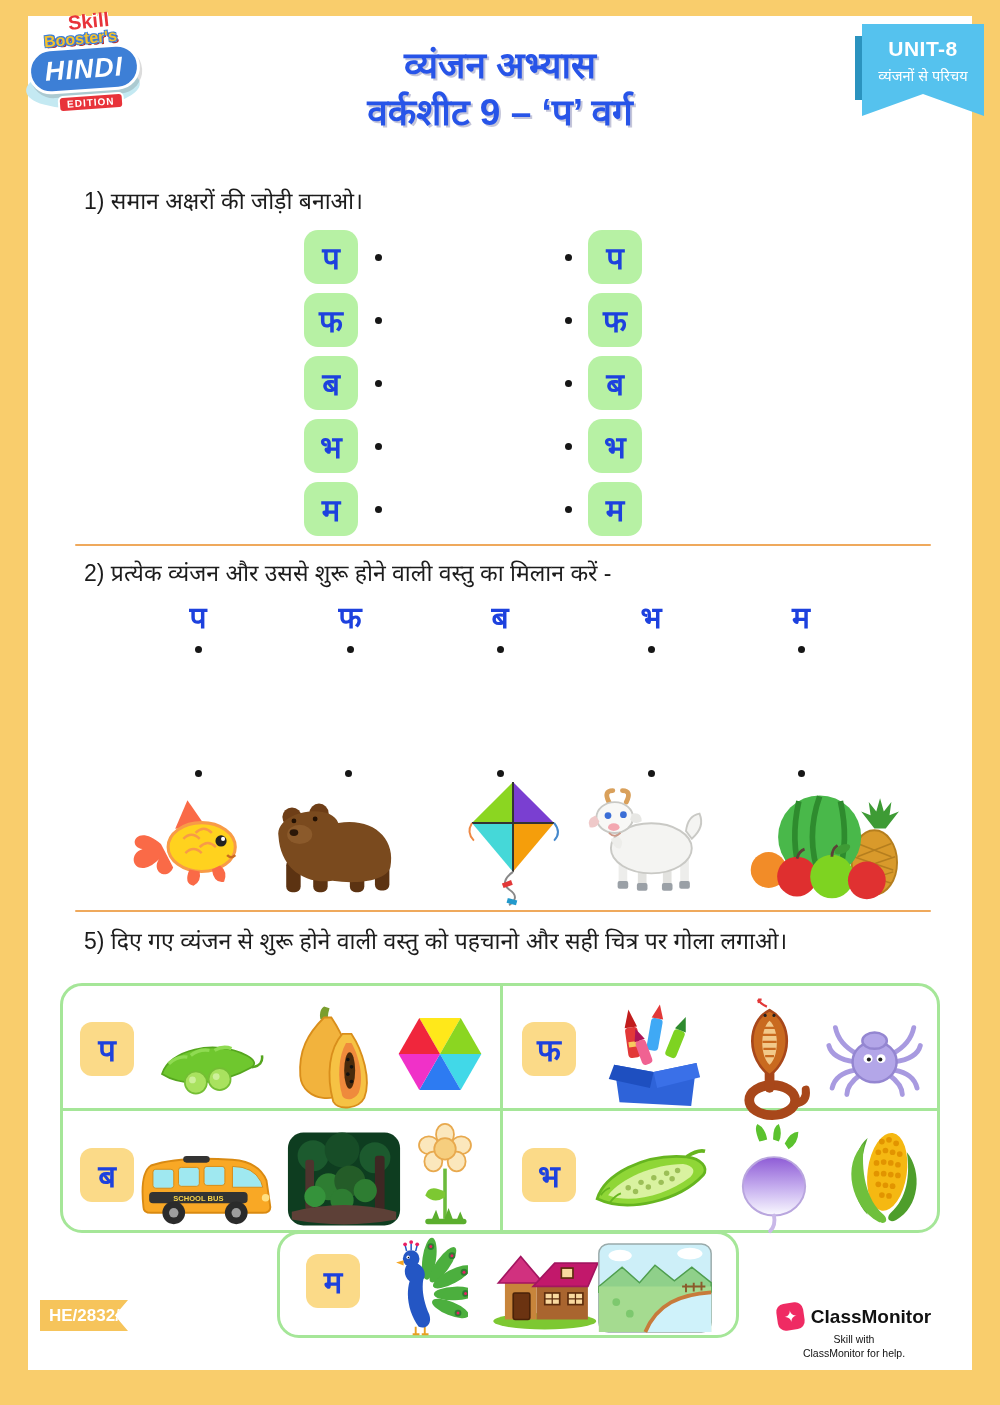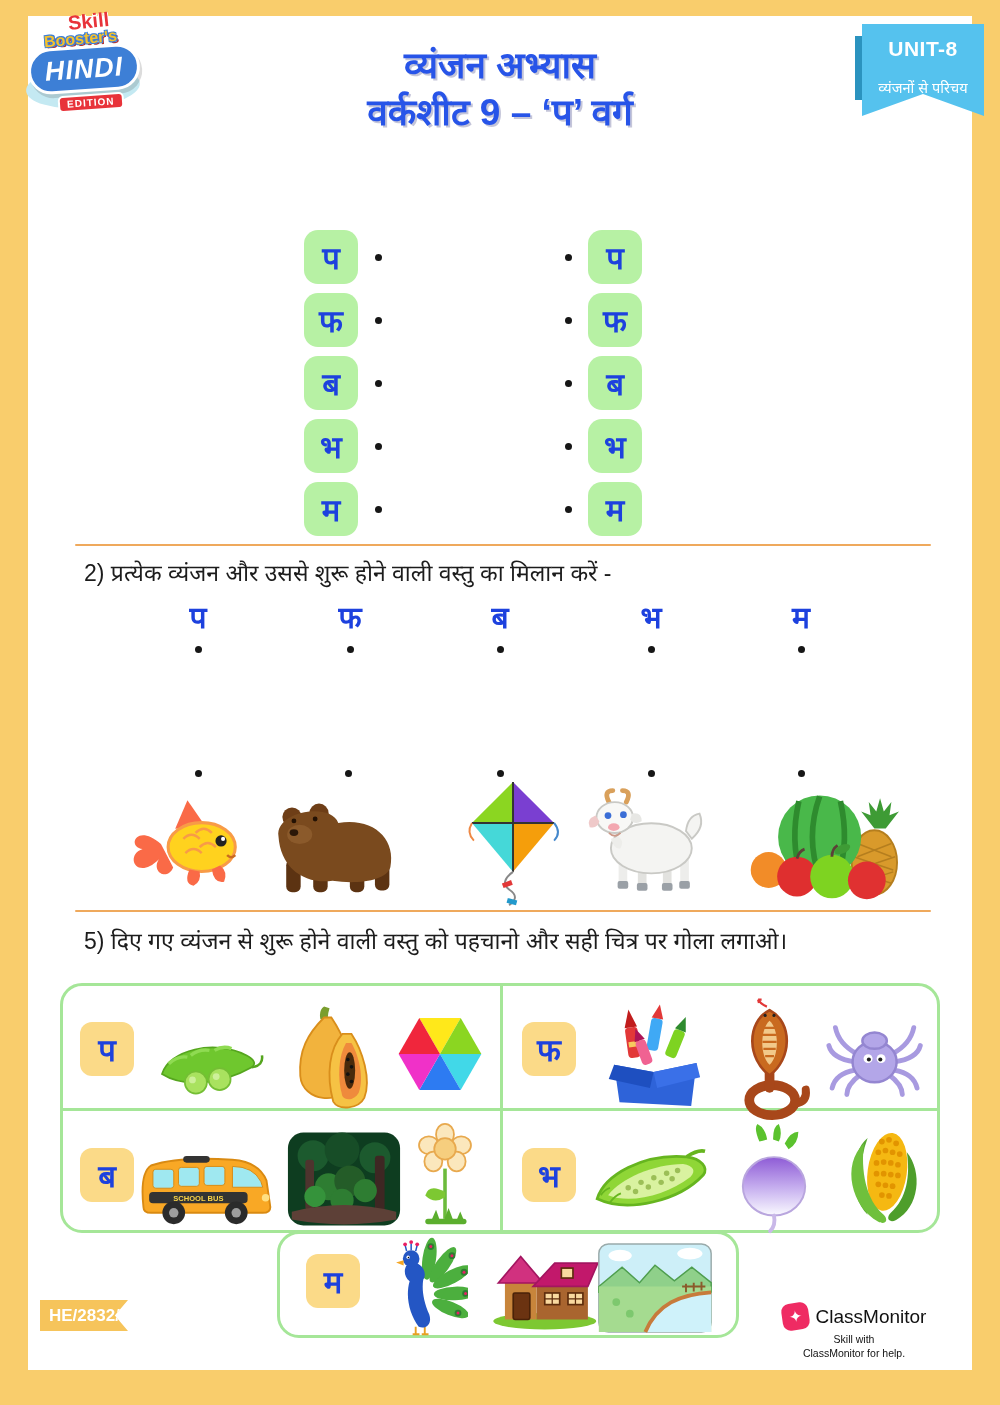--- a/index.html
+++ b/index.html
@@ -13,27 +13,27 @@
   .tile.yellow{background:#FBDA88;border-radius:12px}
   .dot{position:absolute;width:7px;height:7px;background:#161616;border-radius:50%}
   .letter-lg{position:absolute;transform:translateX(-50%);color:#1D41DE;font-size:30px;font-weight:bold}
   .divider{position:absolute;left:75px;width:856px;height:2px;background:#EFA95C;border-radius:2px}
   .img{position:absolute}
   .img svg{width:100%;height:100%;display:block}
   .grid{position:absolute;border:3px solid #A5E698;border-radius:22px;background:#fff}
   .gridline{position:absolute;background:#A5E698}
   .unit{position:absolute;left:862px;top:24px;width:122px;height:92px;background:#55C2EE;clip-path:polygon(0 0,100% 0,100% 100%,50% 76%,0 100%);text-align:center;color:#fff;z-index:3}
   .unit .l1{font-size:21px;font-weight:bold;margin-top:13px;letter-spacing:.5px}
-  .unit .l2{font-size:14.5px;margin-top:16px}
+  .unit .l2{font-size:14.5px;margin-top:4px}
   .unit-fold{position:absolute;left:855px;top:36px;width:9px;height:64px;background:#2B93BF;z-index:2}
   .he{position:absolute;left:40px;top:1300px;width:88px;height:31px;background:#F6C45B;clip-path:polygon(0 0,100% 0,85% 50%,100% 100%,0 100%);color:#fff;font-weight:bold;font-size:17px;line-height:31px;padding-left:9px;z-index:3}
   .cm{position:absolute;left:748px;top:1303px;width:212px;text-align:center;color:#111;z-index:3}
   .cm-row{display:flex;align-items:center;justify-content:center;gap:7px}
   .cm-icon{width:27px;height:27px;background:#EF2B63;border-radius:8px;color:#fff;font-size:16px;line-height:27px;text-align:center;transform:rotate(-8deg)}
-  .cm-name{font-size:19px;font-weight:normal}
+  .cm-name{font-size:19px;font-weight:bold}
   .cm-sub{font-size:10.5px;line-height:1.35;margin-top:2px}
   .logo{position:absolute;left:20px;top:2px;width:132px;height:120px;z-index:4}
   .logo-splash{position:absolute;left:6px;top:64px;width:114px;height:42px;background:#C4E9F2;border-radius:50%;transform:rotate(-4deg)}
   .logo-skill{position:absolute;left:48px;top:8px;color:#E8333A;font-weight:bold;font-size:20px;transform:rotate(-6deg);text-shadow:-1px 1px 0 #fff,1px 1px 0 #fff}
   .logo-boost{position:absolute;left:24px;top:28px;color:#F6C12B;font-weight:bold;font-size:16px;transform:rotate(-5deg);text-shadow:-1px -1px 0 #3D7FD6,1px -1px 0 #3D7FD6,-1px 1px 0 #3D7FD6,1px 1px 0 #3D7FD6,2px 2px 0 #B23333}
   .logo-hindi{position:absolute;left:8px;top:44px;width:112px;height:46px;background:#3D7FD6;border:3px solid #fff;border-radius:24px;box-shadow:2px 4px 0 rgba(60,60,60,.18);color:#fff;font-style:italic;font-weight:bold;font-size:27px;display:flex;align-items:center;justify-content:center;transform:rotate(-4deg);letter-spacing:1px}
   .logo-ed{position:absolute;left:38px;top:92px;background:#E8333A;border:2px solid #fff;border-radius:5px;color:#fff;font-weight:bold;font-size:10px;padding:1px 7px;transform:rotate(-4deg);letter-spacing:1px}
 </style>
 </head>
 <body>
@@ -53,20 +53,21 @@
     <div>व्यंजन अभ्यास</div>
     <div>वर्कशीट 9 – ‘प’ वर्ग</div>
   </div>
 
   <div class="unit-fold"></div>
   <div class="unit">
     <div class="l1">UNIT-8</div>
     <div class="l2">व्यंजनों से परिचय</div>
   </div>
 
+  <div class="heading" style="left:84px;top:184px">1) समान अक्षरों की जोड़ी बनाओ।</div>
 
   <div class="tile" style="left:304px;top:230px">प</div>
   <div class="tile" style="left:304px;top:293px">फ</div>
   <div class="tile" style="left:304px;top:356px">ब</div>
   <div class="tile" style="left:304px;top:419px">भ</div>
   <div class="tile" style="left:304px;top:482px">म</div>
 
   <div class="dot" style="left:375px;top:254px"></div>
   <div class="dot" style="left:375px;top:317px"></div>
   <div class="dot" style="left:375px;top:380px"></div>

